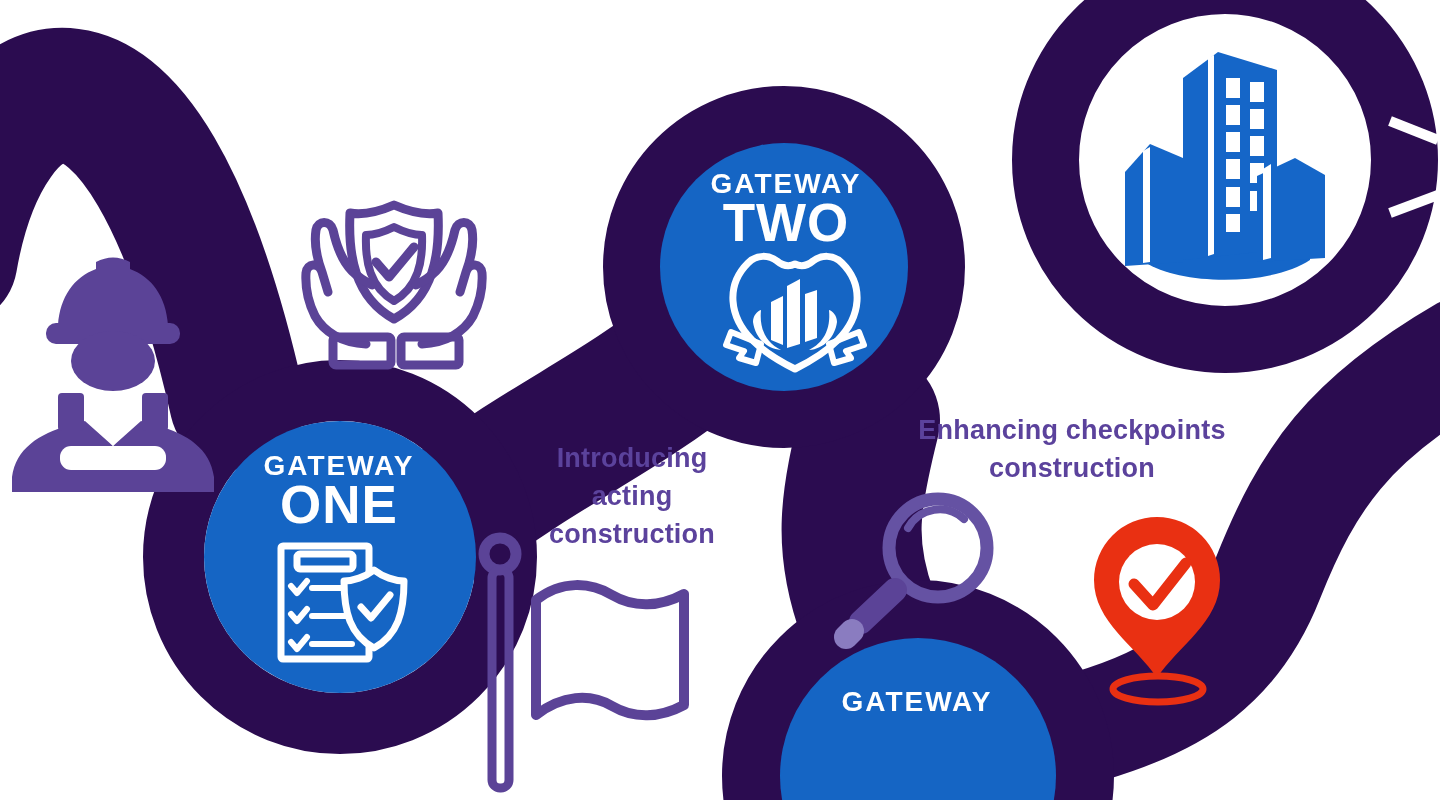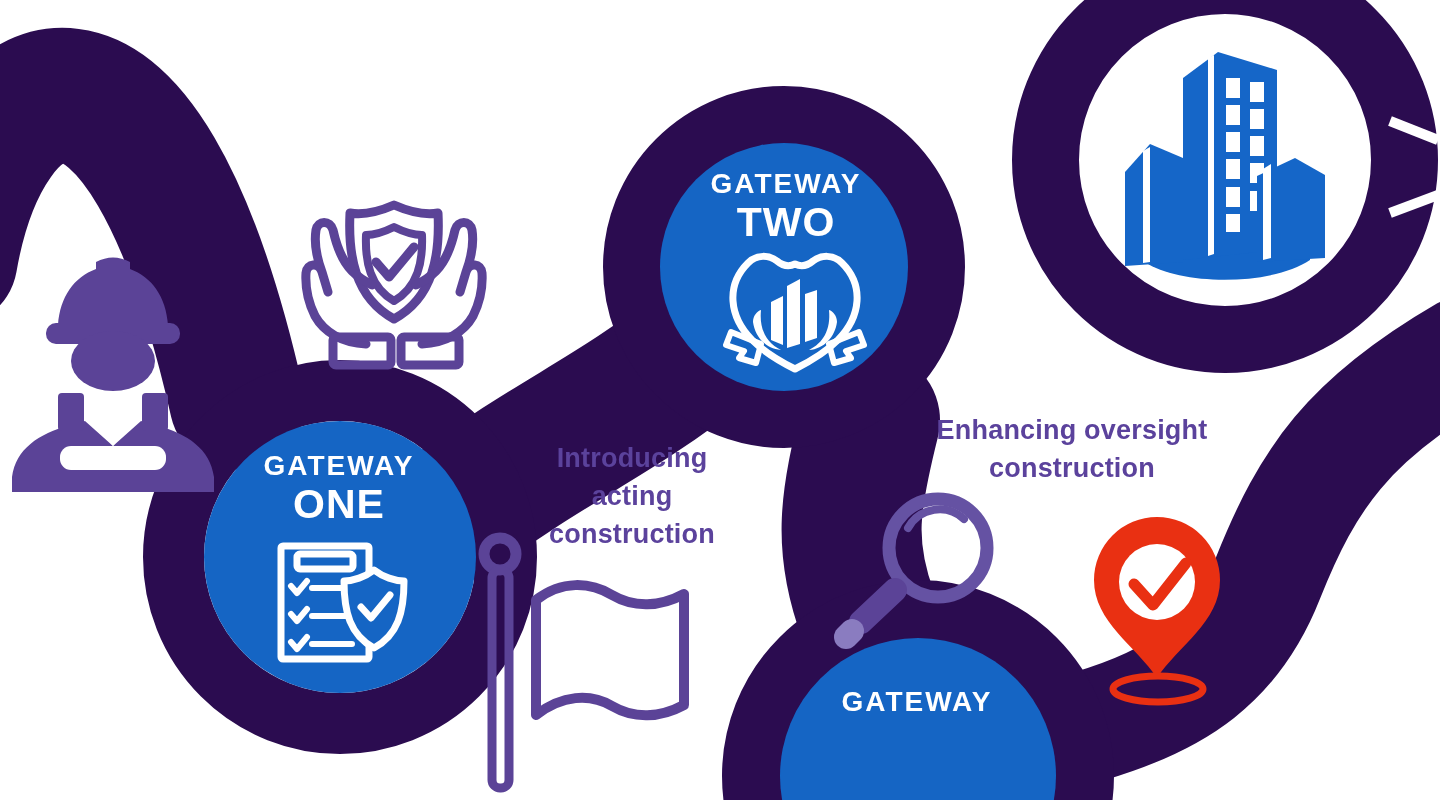--- a/index.html
+++ b/index.html
@@ -15,21 +15,21 @@
   .s-purple{stroke:var(--icon_purple);fill:none;stroke-linecap:round;stroke-linejoin:round;}
   .s-lens{stroke:var(--lens_purple);fill:none;stroke-linecap:round;}
   .s-tip{stroke:var(--handle_tip);fill:none;stroke-linecap:round;}
   .f-red{fill:var(--accent_red);}
   .s-red{stroke:var(--accent_red);fill:none;stroke-linecap:round;stroke-linejoin:round;}
   
   .caption{position:absolute;color:var(--text_purple);font-size:27px;font-weight:700;
            line-height:38px;text-align:center;letter-spacing:.2px;}
   .gw{position:absolute;color:#fff;text-align:center;}
   .gw .l1{display:block;font-size:28px;font-weight:700;letter-spacing:2px;line-height:31px;}
-  .gw .l2{display:block;font-size:41px;font-weight:700;letter-spacing:1px;line-height:47px;}
+  .gw .l2{display:block;font-size:53px;font-weight:700;letter-spacing:1px;line-height:47px;}
 </style>
 </head>
 <body>
 
 <div class="stage">
 
 <svg width="1440" height="800" viewBox="0 0 1440 800">
 
   <g>
     <path class="s-road" stroke-width="135" stroke-linecap="round" d="M -50 260 C -15 60 140 -25 237 402"></path>
@@ -139,21 +139,21 @@
 </svg>
 
 
   <div class="caption" style="left:502px;top:439px;width:260px;">
     <div>Introducing</div>
     <div>acting</div>
     <div>construction</div>
   </div>
 
   <div class="caption" style="left:892px;top:411px;width:360px;">
-    <div>Enhancing oversight</div>
+    <div>Enhancing checkpoints</div>
     <div>construction</div>
   </div>
 
   <div class="gw" style="left:229px;top:450px;width:220px;">
     <span class="l1">GATEWAY</span>
     <span class="l2">ONE</span>
   </div>
 
   <div class="gw" style="left:676px;top:168px;width:220px;">
     <span class="l1">GATEWAY</span>

